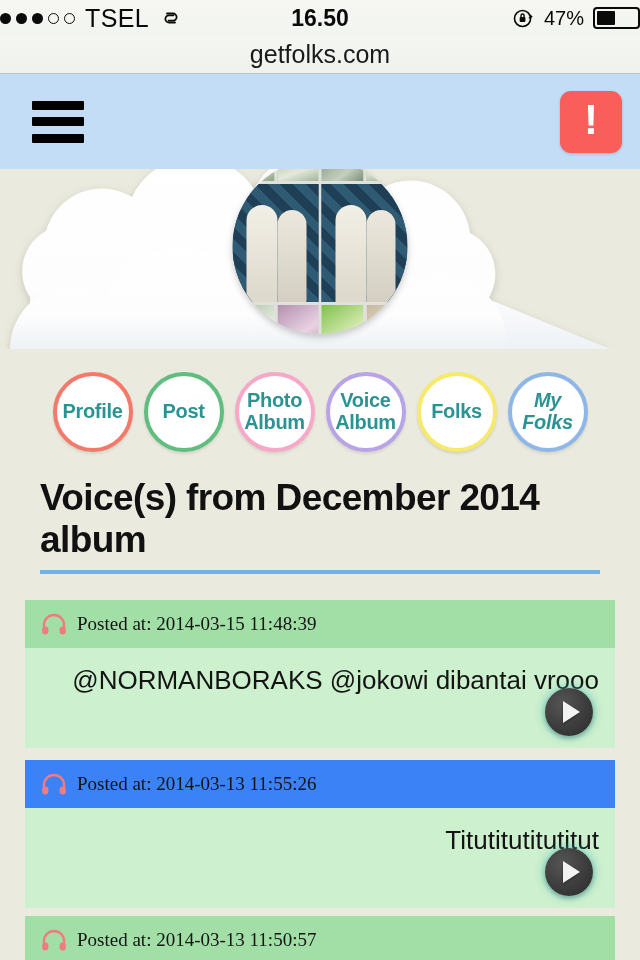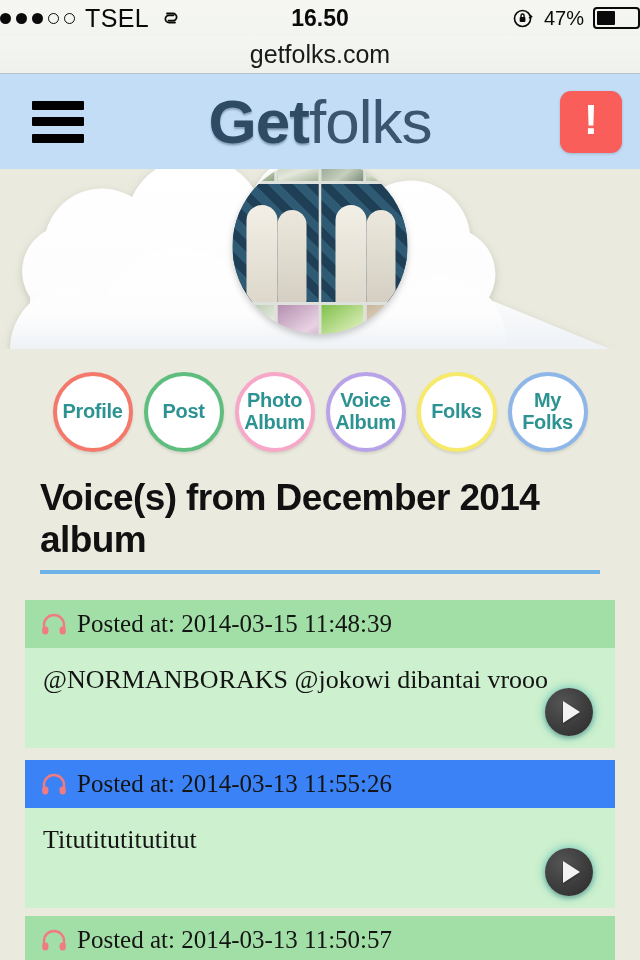--- a/index.html
+++ b/index.html
@@ -181,32 +181,33 @@
   .card{ margin-bottom:8px; }
   .card-head{
     background:#a2dfa6;
     padding:11px 16px 11px 16px;
     display:flex; align-items:center; gap:10px;
     height:48px;
   }
   .headphone{ width:26px;height:22px;flex:none; }
   .card-head .meta{
     font-family:"Liberation Serif", serif;
-    font-size:25px; color:#141414;
+    font-size:19px; color:#141414;
   }
   .card-body{
     background:#cdf0ce;
     min-height:100px;
     padding:16px 16px 10px 18px;
     position:relative;
   }
   .card-body .msg{
-    font-family:Liberation Serif, serif;
+    font-family:Liberation Sans, sans-serif;
     font-size:26px; color:#141414;
     line-height:1.25;
+    text-align:right;
   }
   .playbtn{
     position:absolute; right:22px; bottom:12px;
     width:48px;height:48px;border-radius:50%;
     background:radial-gradient(circle at 36% 32%,#555 0%,#3c3c3c 55%,#2b2b2b 100%);
     box-shadow:0 0 7px 3px rgba(60,180,180,.40), 0 2px 4px rgba(0,0,0,.3);
     display:flex;align-items:center;justify-content:center;
   }
   .playbtn .tri{
     width:0;height:0;
@@ -256,23 +257,20 @@
 
 <div class="urlbar">
   <span>getfolks.com</span>
 </div>
 
 <div class="appheader">
   <div class="hamburger">
     <i></i>
       <i></i>
       <i></i>
-  </div>
-  <div class="logo">
-    <span class="get">Get</span><span class="folks">folks</span>
   </div>
   <div class="alertbtn">
     <span class="bang">!</span>
   </div>
 </div>
 
 <div class="cloudzone">
   <svg class="cloud" viewBox="0 0 640 180" preserveAspectRatio="none">
     <defs>
       <filter id="cshadow" x="-20%" y="-20%" width="140%" height="140%">
@@ -333,21 +331,21 @@
     </div>
     <div class="navcircle" style="border-color: rgb(247, 168, 200);">
       <span style="color: rgb(45, 147, 146);"><span>Photo</span><br><span>Album</span></span>
     </div>
     <div class="navcircle" style="border-color: rgb(185, 163, 232);">
       <span style="color: rgb(45, 147, 146);"><span>Voice</span><br><span>Album</span></span>
     </div>
     <div class="navcircle" style="border-color: rgb(247, 233, 106);">
       <span style="color: rgb(45, 147, 146);"><span>Folks</span></span>
     </div>
-    <div class="navcircle" style="border-color: rgb(143, 182, 232);">
+    <div class="navcircle" style="border-color: rgb(143, 182, 232); font-style: italic;">
       <span style="color: rgb(45, 147, 146);"><span>My</span><br><span>Folks</span></span>
     </div>
   </div>
 
 <div class="pagetitle">Voice(s) from December 2014 album</div>
 
 <div class="cards" id="cards">
     <div class="card">
       <div class="card-head" style="background: rgb(162, 223, 166);">
         <span class="headphone"><svg viewBox="0 0 26 22" width="26" height="22">

